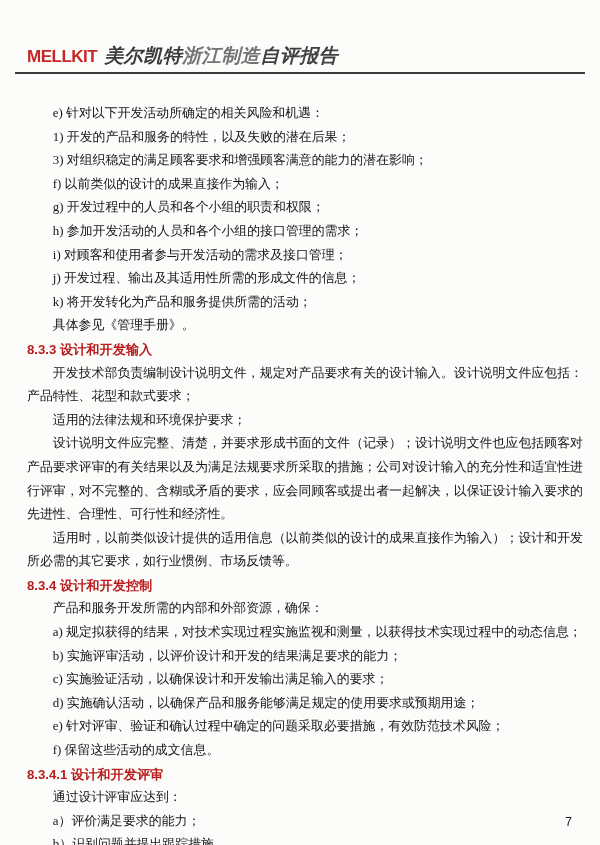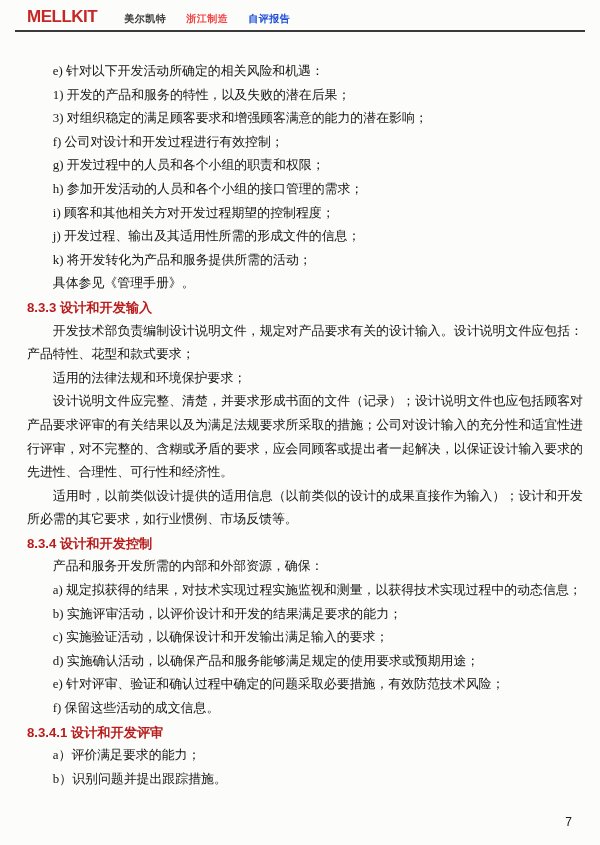--- a/index.html
+++ b/index.html
@@ -16,33 +16,33 @@
     box-sizing: border-box;
   }
   .page-header {
     padding: 7px 15px 0 27px;
     box-sizing: border-box;
   }
   .title-line {
     display: flex;
     align-items: baseline;
     white-space: nowrap;
-    gap: 20px;
   }
   .brand {
     font-family: "Liberation Sans", sans-serif;
     font-weight: 700;
     font-size: 17px;
     letter-spacing: -0.5px;
     margin-right: 7px;
   }
   .title-cn {
-    font-size: 10px;
+    font-size: 19px;
     font-weight: 600;
     letter-spacing: 0.5px;
+    font-style: italic;
   }
   .header-divider {
     margin: 3px 15px 0 15px;
     height: 0;
     border-bottom: 2px solid #3a3a3a;
   }
   .document-body {
     padding: 28px 17px 0 27px;
     font-size: 12.9px;
     line-height: 23.6px;
@@ -69,51 +69,52 @@
 </style>
 </head>
 <body>
 
 <div class="page">
 
   <div class="page-header">
     <div class="title-line">
       <span class="brand" style="color: rgb(198, 38, 38);">MELLKIT</span>
       <span class="title-cn" style="color: rgb(58, 58, 58);">美尔凯特</span>
-      <span class="title-cn" style="color: #ef4444;">浙江制造</span>
-      <span class="title-cn" style="color: #1d4ed8;">自评报告</span>
+      <span class="title-cn" style="color: #737373; margin-top: 36px;">浙江制造</span>
+      <span class="title-cn" style="color: #404040;">自评报告</span>
     </div>
   </div>
 
   <div class="header-divider" style="border-bottom-color: rgb(58, 58, 58);"></div>
 
   <div class="document-body">
       <p class="text">e) 针对以下开发活动所确定的相关风险和机遇：</p>
       <p class="text">1) 开发的产品和服务的特性，以及失败的潜在后果；</p>
       <p class="text">3) 对组织稳定的满足顾客要求和增强顾客满意的能力的潜在影响；</p>
-      <p class="text">f) 公司对设计和开发过程进行有效控制；</p>
+      <p class="text">f) 以前类似的设计的成果直接作为输入；</p>
       <p class="text">g) 开发过程中的人员和各个小组的职责和权限；</p>
       <p class="text">h) 参加开发活动的人员和各个小组的接口管理的需求；</p>
-      <p class="text">i) 顾客和其他相关方对开发过程期望的控制程度；</p>
+      <p class="text">i) 对顾客和使用者参与开发活动的需求及接口管理；</p>
       <p class="text">j) 开发过程、输出及其适用性所需的形成文件的信息；</p>
       <p class="text">k) 将开发转化为产品和服务提供所需的活动；</p>
       <p class="text">具体参见《管理手册》。</p>
       <p class="heading">8.3.3 设计和开发输入</p>
       <p class="text">开发技术部负责编制设计说明文件，规定对产品要求有关的设计输入。设计说明文件应包括：产品特性、花型和款式要求；</p>
       <p class="text">适用的法律法规和环境保护要求；</p>
       <p class="text">设计说明文件应完整、清楚，并要求形成书面的文件（记录）；设计说明文件也应包括顾客对产品要求评审的有关结果以及为满足法规要求所采取的措施；公司对设计输入的充分性和适宜性进行评审，对不完整的、含糊或矛盾的要求，应会同顾客或提出者一起解决，以保证设计输入要求的先进性、合理性、可行性和经济性。</p>
       <p class="text">适用时，以前类似设计提供的适用信息（以前类似的设计的成果直接作为输入）；设计和开发所必需的其它要求，如行业惯例、市场反馈等。</p>
       <p class="heading">8.3.4 设计和开发控制</p>
       <p class="text">产品和服务开发所需的内部和外部资源，确保：</p>
       <p class="text">a) 规定拟获得的结果，对技术实现过程实施监视和测量，以获得技术实现过程中的动态信息；</p>
       <p class="text">b) 实施评审活动，以评价设计和开发的结果满足要求的能力；</p>
       <p class="text">c) 实施验证活动，以确保设计和开发输出满足输入的要求；</p>
       <p class="text">d) 实施确认活动，以确保产品和服务能够满足规定的使用要求或预期用途；</p>
       <p class="text">e) 针对评审、验证和确认过程中确定的问题采取必要措施，有效防范技术风险；</p>
       <p class="text">f) 保留这些活动的成文信息。</p>
       <p class="heading">8.3.4.1 设计和开发评审</p>
+      <p class="text">通过设计评审应达到：</p>
       <p class="text">a）评价满足要求的能力；</p>
       <p class="text">b）识别问题并提出跟踪措施。</p>
     </div>
 
   <div class="page-number">7</div>
 
 </div>
 
 </body></html>

